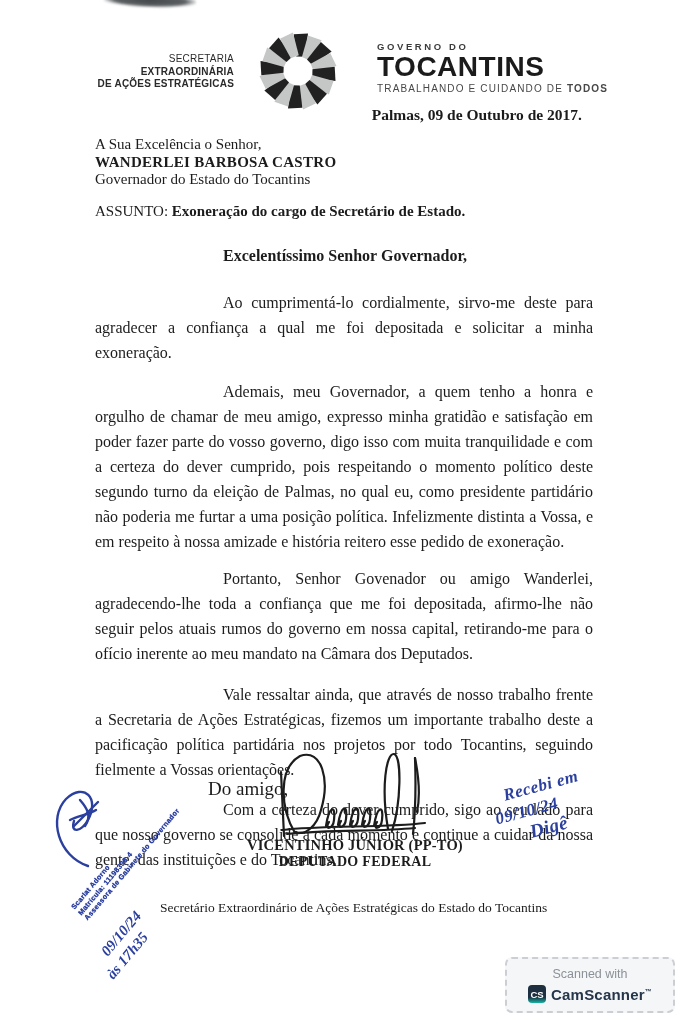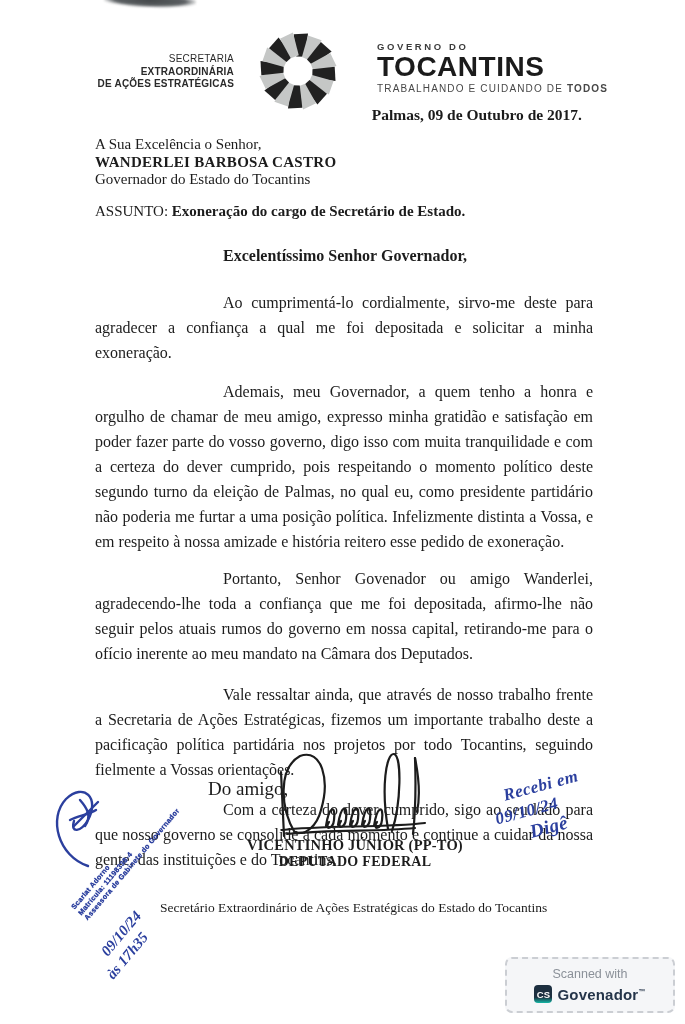--- a/index.html
+++ b/index.html
@@ -189,17 +189,17 @@
 
   <div class="hand-date ink">
     <div class="l1">09/10/24</div>
     <div class="l2">às 17h35</div>
   </div>
 
   <div class="cs-badge">
     <div class="cs-line1">Scanned with</div>
     <div class="cs-row">
       <div class="cs-icon">CS</div>
-      <div class="cs-name"><span>Govenador</span><span class="cs-tm">™</span></div>
+      <div class="cs-name"><span>CamScanner</span><span class="cs-tm">™</span></div>
     </div>
   </div>
 
 </div>
 
 </body></html>

